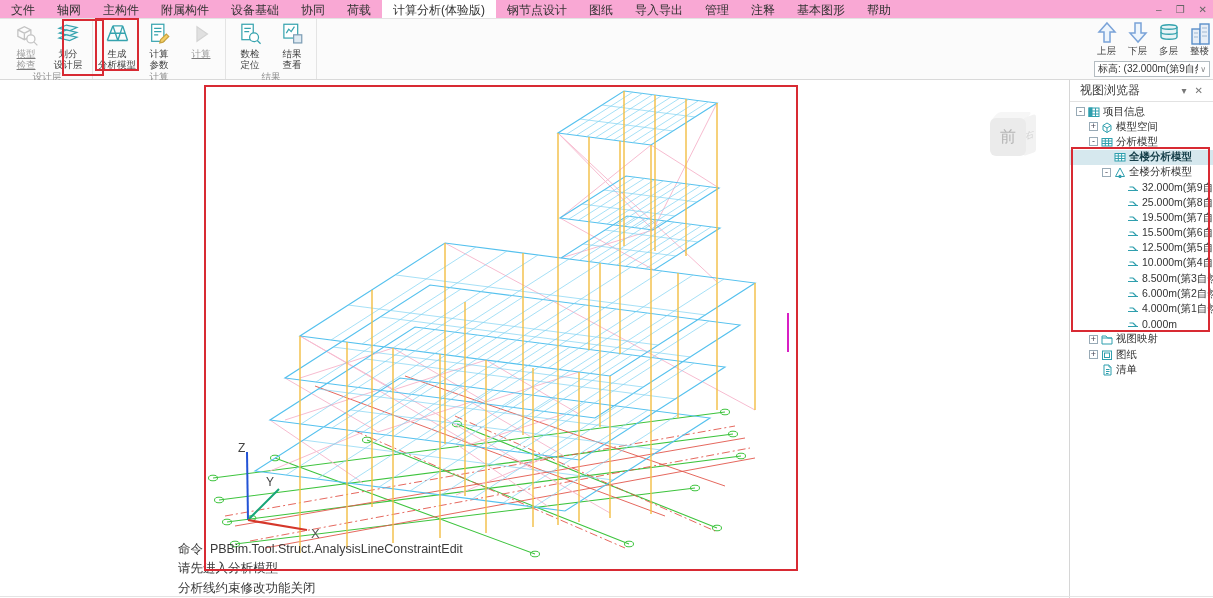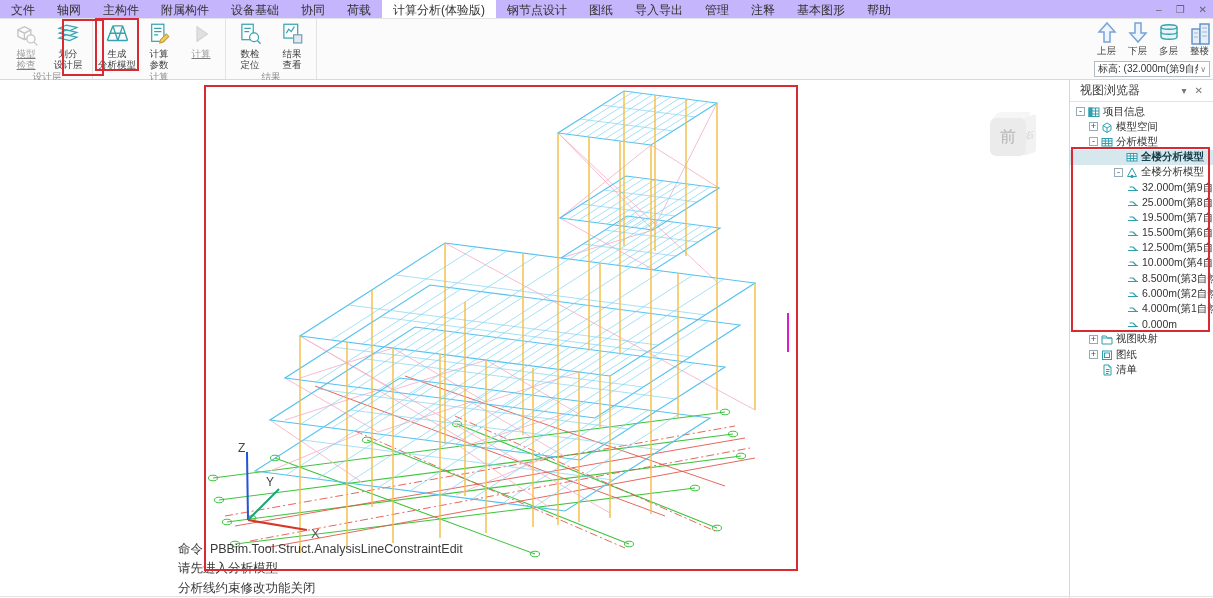--- a/index.html
+++ b/index.html
@@ -2,21 +2,21 @@
 <html><head>
 <meta charset="utf-8">
 <style>
   * { margin:0; padding:0; box-sizing:border-box; }
   html,body { width:1213px; height:598px; overflow:hidden;
     font-family:"Liberation Sans","DejaVu Sans",sans-serif; background:#fff; }
   #app { position:relative; width:1213px; height:598px; background:#fff; }
 
   
   #menubar { position:absolute; left:0; top:0; width:1213px; height:19px;
-    background:#c4b5fd; border-bottom:1px solid #e3e3e3; display:flex; align-items:stretch; }
+    background:#f9a8d4; border-bottom:1px solid #e3e3e3; display:flex; align-items:stretch; }
   .mitem { font-size:12px; color:#333; padding:2px 11px 0 11px; cursor:default; }
   .mitem.sel { background:#ffffff;text-align:center; }
   #winctrl { position:absolute; right:6px; top:0; height:18px; display:flex; gap:14px;
     align-items:center; font-size:10px; color:#666; }
   #winctrl span { cursor:default; }
 
   
   #ribbon { position:absolute; left:0; top:19px; width:1213px; height:61px;
     background:#fbfbfb; border-bottom:1px solid #d9d9d9; }
   #rgroups { position:absolute; left:2px; top:0; display:flex; height:60px; }
@@ -73,21 +73,21 @@
   #panel-title { flex:1; font-size:12px; color:#3c3c3c; }
   .phbtn { font-size:10px; color:#777; padding:0 4px; cursor:pointer; }
   #tree { padding-top:2px; }
   .trow { height:15.2px; display:flex; align-items:center; gap:3px; font-size:10.5px;
     color:#333; cursor:pointer; white-space:nowrap; }
   .trow.sel { background:#d6e8ee; font-weight:bold; color:#163f4a; }
   .exp { width:9px; height:9px; min-width:9px; border:1px solid #98aab6; background:#fff;
     font-size:9px; line-height:6px; text-align:center; color:#445; }
   .exp.noexp { visibility:hidden; }
   .tico { width:12px; height:12px; min-width:12px; }
-  .ind0{padding-left:6px;} .ind1{padding-left:19px;} .ind2{padding-left:44px;font-family:Liberation Serif, serif;} .ind3{padding-left:45px;}
+  .ind0{padding-left:6px;} .ind1{padding-left:19px;} .ind2{padding-left:32px;font-family:Liberation Serif, serif;} .ind3{padding-left:45px;}
 </style>
 </head>
 <body>
 
 <svg width="0" height="0" style="position:absolute">
   <defs>
     <g id="r-cubecheck" fill="none" stroke="#35a3ae" stroke-width="1.6">
       <path d="M6 11l8-4 8 4v8l-8 4-8-4z M6 11l8 4 8-4 M14 15v8"></path>
       <circle cx="22" cy="22" r="5" fill="#ffffff"></circle>
         <path d="M26 26l4 4"></path>

